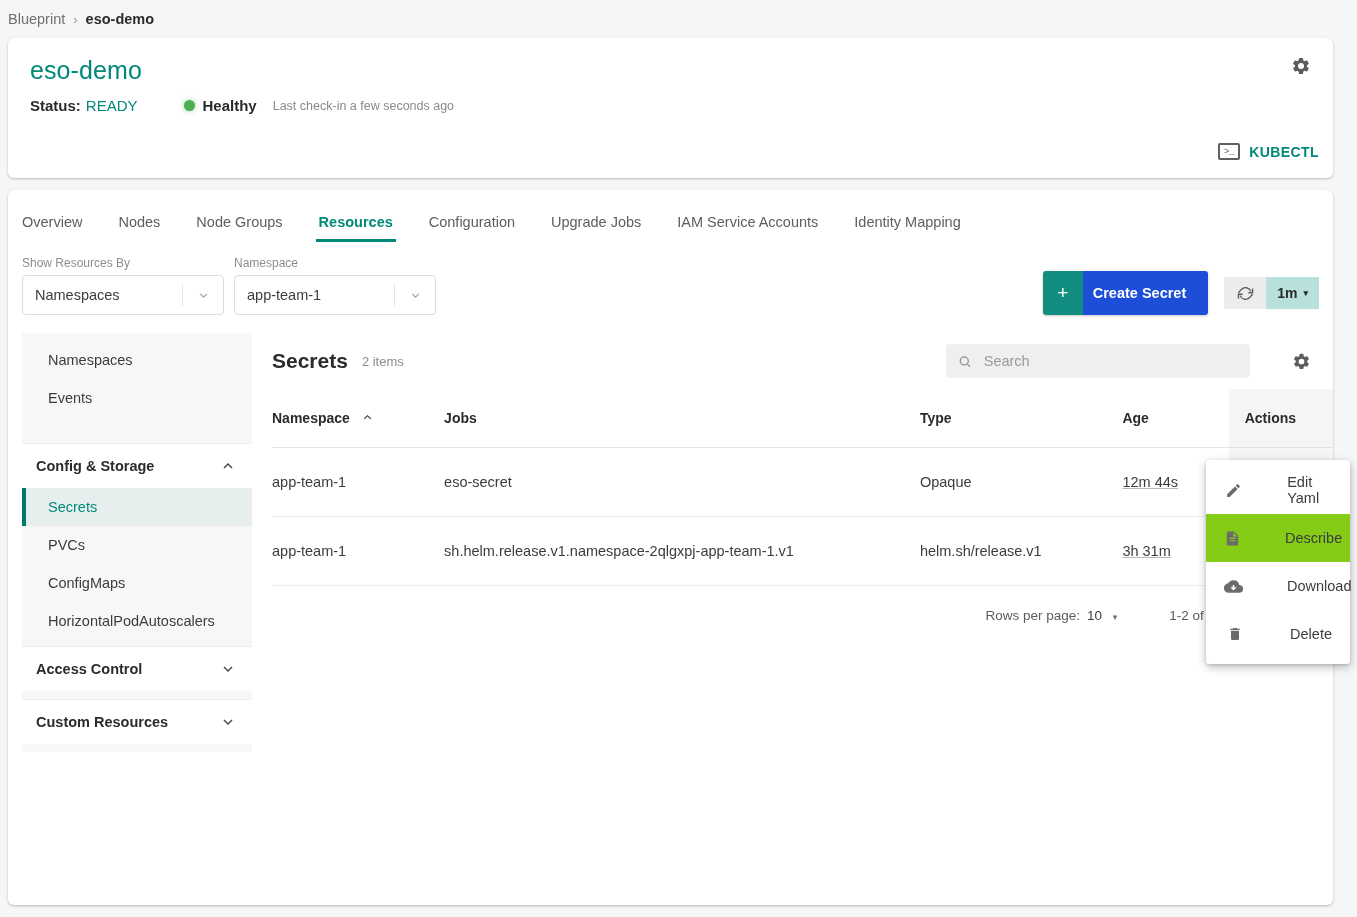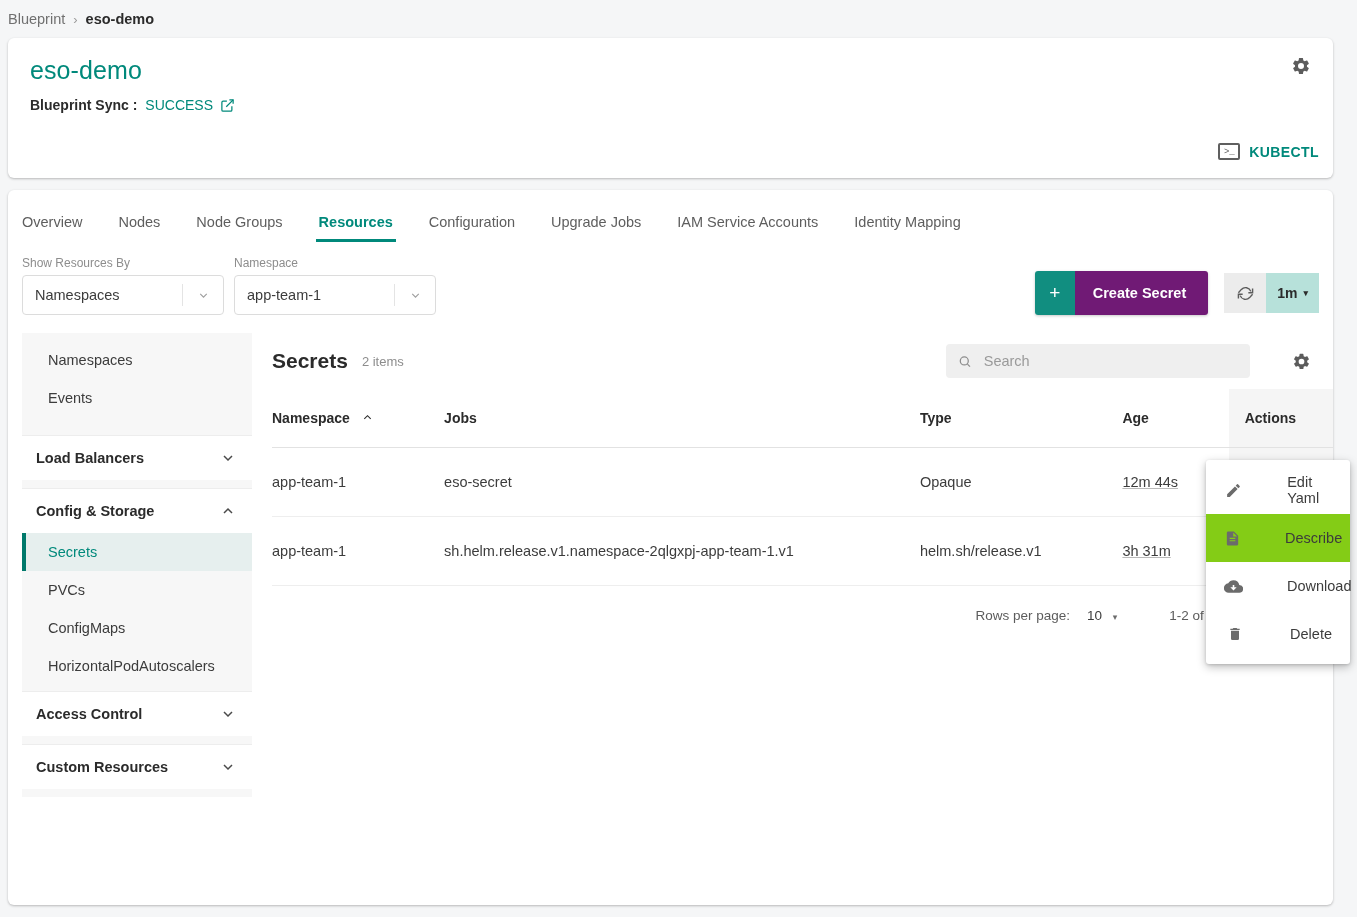--- a/index.html
+++ b/index.html
@@ -162,31 +162,31 @@
     box-shadow: 0 1px 3px rgba(0,0,0,.22);
   }
   .create-plus {
     background: #118e80;
     color: #fff;
     width: 40px; height: 100%;
     display: flex; align-items: center; justify-content: center;
     font-size: 19px; font-weight: 300;
   }
   .create-label {
-    background: #701a75;
+    background: #1d4ed8;
     color: #fff;
     height: 100%;
     display: flex; align-items: center;
-    padding: 0 22px 0 18px;
+    padding: 0 22px 0 10px;
     font-size: 14.5px; font-weight: bold;
   }
   .refresh-group {
     display: flex; align-items: center;
     margin-left: 16px;
-    height: 40px;
+    height: 32px;
   }
   .refresh-btn {
     width: 42px; height: 100%;
     background: #ececec;
     display: flex; align-items: center; justify-content: center;
     cursor: pointer;
     color: #5c5c5c;
   }
   .interval-btn {
     height: 100%;
@@ -283,21 +283,21 @@
   .th-actions, .td-actions { background: #f5f5f5; padding-left: 16px !important; }
   .sort-caret { margin-left: 8px; font-size: 11px; display: inline-block; }
   .age-cell { text-decoration: underline; text-decoration-color: #b9b9b9; }
 
   .pager {
     display: flex; align-items: center; justify-content: flex-end;
     padding: 22px 118px 0 0;
     font-size: 13.5px; color: #5c5c5c;
   }
   .pager .rpp { margin-right: 14px; }
-  .pager .rpp-val { font-weight: 400; color: #3c3c3c; margin-left: 13px; }
+  .pager .rpp-val { font-weight: 400; color: #3c3c3c; margin-left: 3px; }
   .pager .rpp-caret { margin-left: 7px; font-size: 9px; color: #6c6c6c; }
   .pager .range { margin-left: 38px; }
 
   
   .ctx-menu {
     position: absolute;
     left: 1206px; top: 460px;
     width: 144px;
     background: #fff;
     border-radius: 3px;
@@ -327,32 +327,30 @@
 
 <div class="breadcrumb">
   <span class="bc-link">Blueprint</span>
   <span class="bc-sep">›</span>
   <span class="bc-current">eso-demo</span>
 </div>
 
 <div class="card header-card">
   <h1 class="cluster-title">eso-demo</h1>
 
-
-  <div class="bp-row">
-    <span class="bp-label">Blueprint Sync :</span>
-    <span class="bp-value">SUCCESS</span>
-    <span class="ext-link-icon">
-      <svg width="15" height="15" viewBox="0 0 24 24" fill="none" stroke="#00897B" stroke-width="2">
-        <path d="M19 13v6a2 2 0 0 1-2 2H5a2 2 0 0 1-2-2V7a2 2 0 0 1 2-2h6"></path>
-        <polyline points="15 3 21 3 21 9"></polyline>
-          <line x1="10" y1="14" x2="21" y2="3"></line>
-      </svg>
+  <div class="status-row">
+    <span class="status-label">Status:</span>
+    <span class="status-value">READY</span>
+    <span class="health-wrap">
+      <span class="health-dot"></span>
+      <span class="health-text">Healthy</span>
     </span>
-  </div>
+    <span class="last-checkin">Last check-in a few seconds ago</span>
+  </div>
+
 
   <div class="gear-top">
     <svg width="20" height="20" viewBox="0 0 24 24" fill="#5c5c5c">
       <path d="M19.14 12.94a7.07 7.07 0 0 0 0-1.88l2.03-1.58a.5.5 0 0 0 .12-.64l-1.92-3.32a.5.5 0 0 0-.6-.22l-2.39.96a7.1 7.1 0 0 0-1.63-.94l-.36-2.54a.5.5 0 0 0-.5-.42h-3.84a.5.5 0 0 0-.5.42l-.36 2.54c-.59.24-1.13.56-1.63.94l-2.39-.96a.5.5 0 0 0-.6.22L2.65 8.84a.5.5 0 0 0 .12.64l2.03 1.58a7.07 7.07 0 0 0 0 1.88L2.77 14.5a.5.5 0 0 0-.12.64l1.92 3.32c.13.22.39.3.6.22l2.39-.96c.5.38 1.04.7 1.63.94l.36 2.54c.04.24.25.42.5.42h3.84c.25 0 .46-.18.5-.42l.36-2.54c.59-.24 1.13-.56 1.63-.94l2.39.96c.21.08.47 0 .6-.22l1.92-3.32a.5.5 0 0 0-.12-.64l-2.03-1.58zM12 15.6A3.6 3.6 0 1 1 12 8.4a3.6 3.6 0 0 1 0 7.2z"></path>
     </svg>
   </div>
 
   <div class="kubectl-wrap">
     <span class="kubectl-icon">&gt;_</span>
     <span class="kubectl-text">KUBECTL</span>
@@ -424,28 +422,20 @@
   <div class="split">
 
     <div class="sidebar">
       <div class="nav-top-group">
         <div class="nav-sub">Namespaces</div>
         <div class="nav-sub">Events</div>
       </div>
 
       <div class="nav-spacer"></div>
 
-      <div class="nav-group-head">
-        <span>Load Balancers</span>
-        <span class="caret">
-          <svg width="16" height="16" viewBox="0 0 24 24" fill="none" stroke="#4a4a4a" stroke-width="2.2">
-              <polyline points="6 9 12 15 18 9"></polyline>
-            </svg>
-        </span>
-      </div>
       <div class="nav-spacer"></div>
 
       <div class="nav-group-head">
         <span>Config &amp; Storage</span>
         <span class="caret">
           <svg width="16" height="16" viewBox="0 0 24 24" fill="none" stroke="#4a4a4a" stroke-width="2.2">
               <polyline points="6 15 12 9 18 15"></polyline>
             </svg>
         </span>
       </div>

